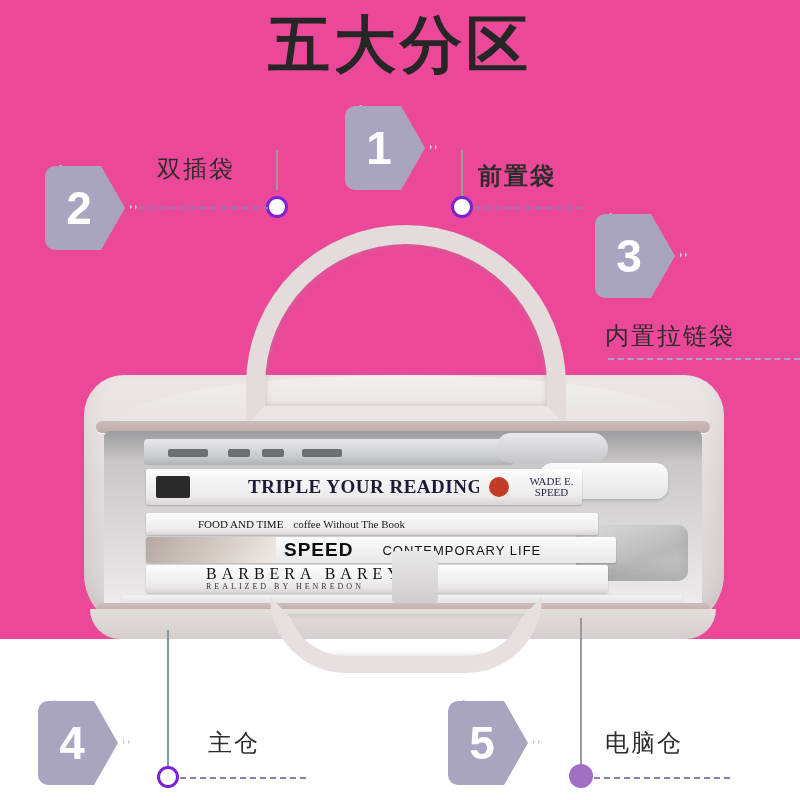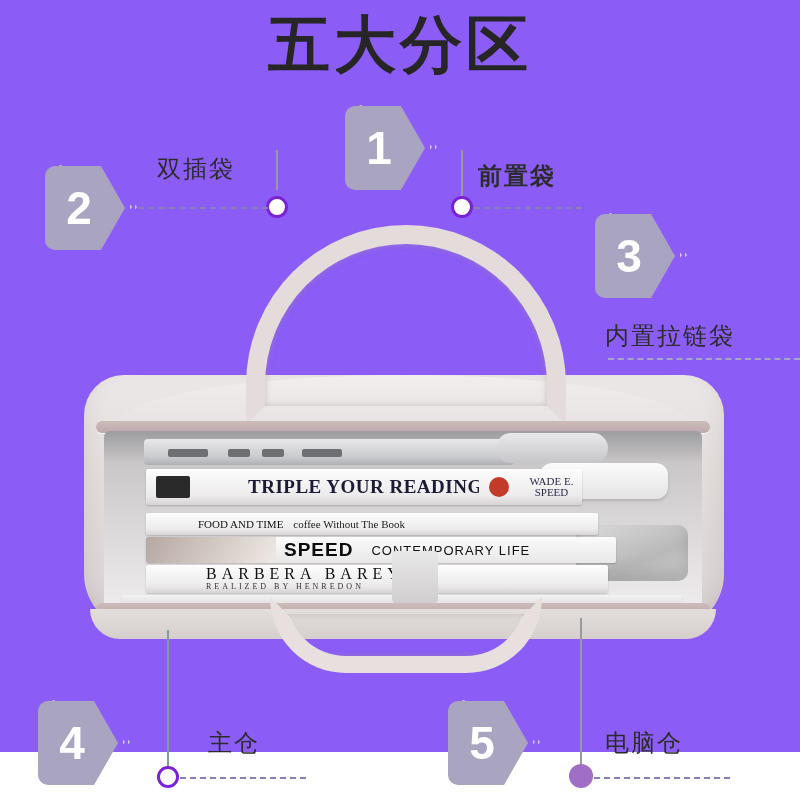--- a/index.html
+++ b/index.html
@@ -3,21 +3,21 @@
 <meta charset="utf-8">
 <style>
   html,body{margin:0;padding:0;}
   body{
     width:800px;height:800px;
     background:#ffffff;
     font-family:"Liberation Sans","DejaVu Sans",sans-serif;
     overflow:hidden;
     position:relative;
   }
-  #stage{position:relative;width:800px;height:752px;background:#8b5cf6;}
+  #stage{position:relative;width:800px;height:639px;background:#ec4899;}
 
   
   .title{
     position:absolute;left:0;top:6px;width:800px;
     text-align:center;
     font-size:62px;
     font-weight:bold;
     letter-spacing:4px;
     color:#262626;
     font-family:"DejaVu Sans","Liberation Sans",sans-serif;
@@ -169,21 +169,21 @@
     font-size:11px;margin-left:52px;color:#111;
   }
   .b2 .sub{font-size:11px;margin-left:10px;color:#222;font-family:"Liberation Serif",serif;}
   .b3{top:106px;width:470px;height:26px;background:linear-gradient(180deg,#fbfbfb,#e9e7e7);}
   .b3 .brand{
     font-family:"Liberation Sans","DejaVu Sans",sans-serif;
     font-weight:bold;font-size:19px;letter-spacing:1px;margin-left:138px;color:#0c0c0c;
   }
   .b3 .tag{
     font-family:"Liberation Sans","DejaVu Sans",sans-serif;
-    font-size:13px;letter-spacing:1px;margin-left:18px;color:#111;
+    font-size:13px;letter-spacing:1px;margin-left:29px;color:#111;
   }
   .b3 .photo{position:absolute;left:0;top:0;width:130px;height:26px;
     background:linear-gradient(120deg,#b6a8a2,#d8cfc9 60%,#efe9e5);}
   .b4{top:134px;width:462px;height:28px;}
   .b4 .wrap{margin-left:60px;text-align:left;}
   .b4 .nm{
     font-family:"Liberation Serif","DejaVu Serif",serif;
     font-size:16px;letter-spacing:5px;color:#111;line-height:16px;
   }
   .b4 .by{

